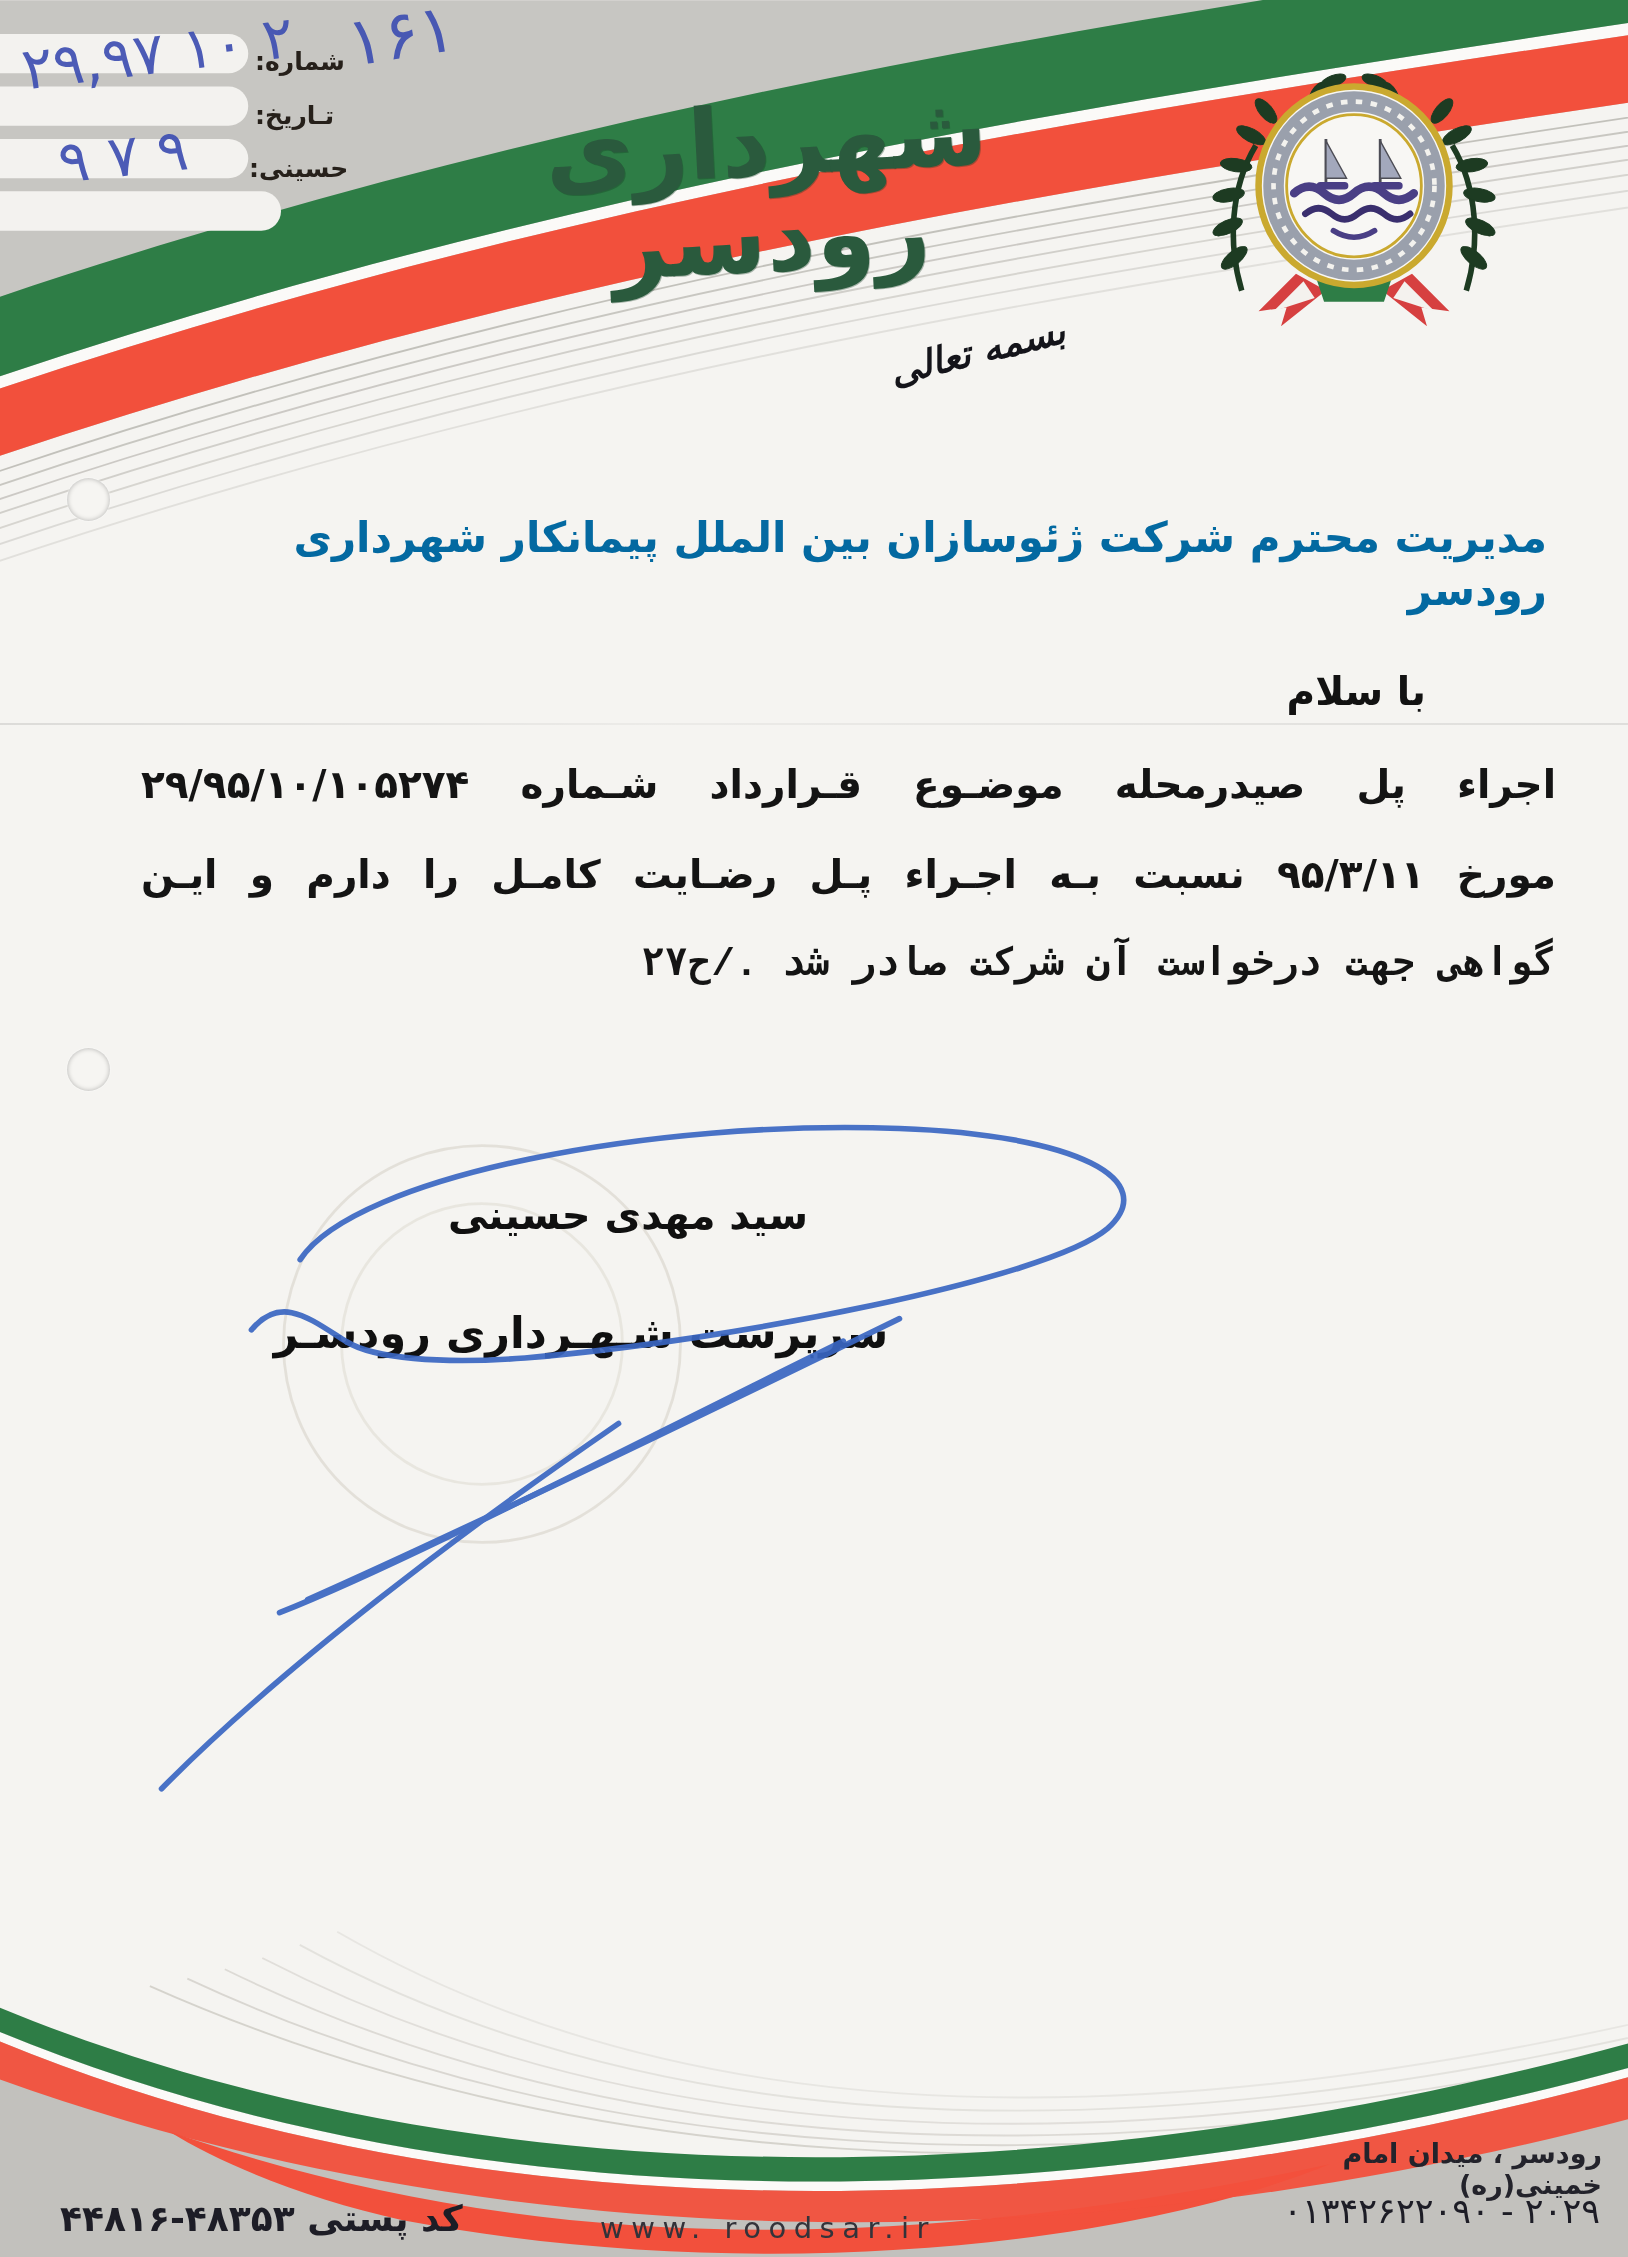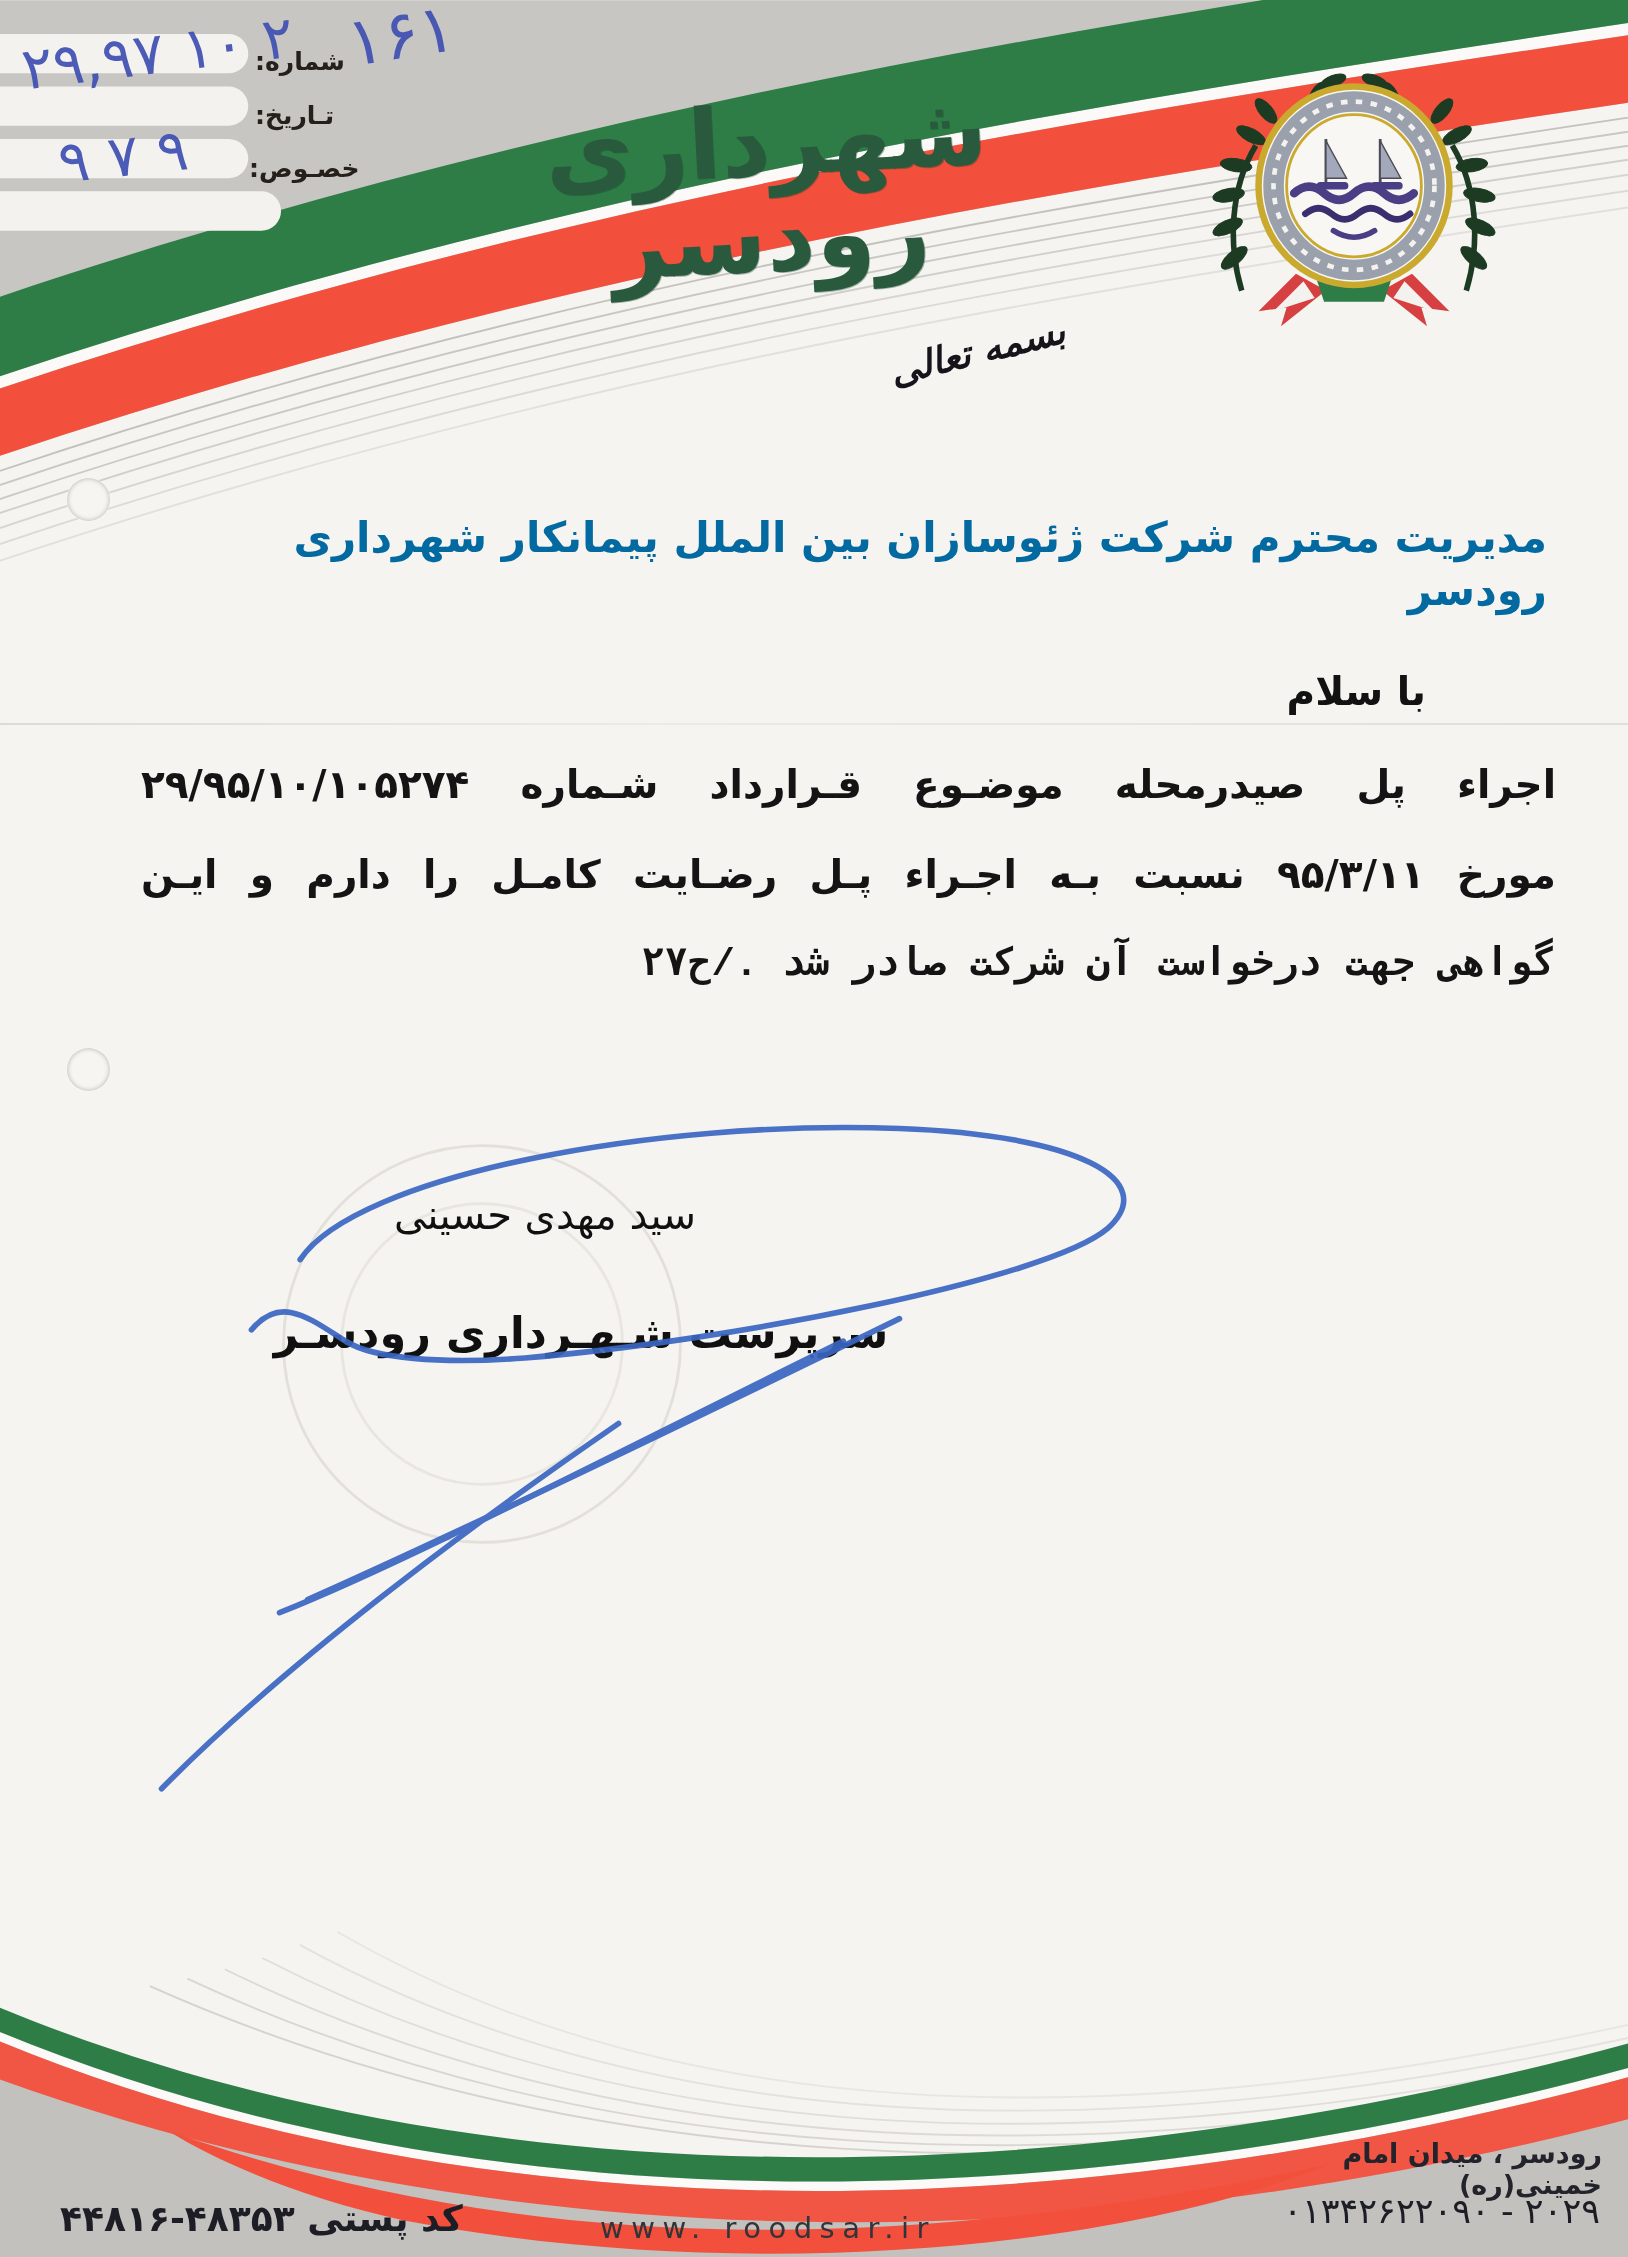--- a/index.html
+++ b/index.html
@@ -22,21 +22,21 @@
   .bism{
     color:#14141a;font-weight:700;font-size:37px;direction:rtl;
     transform:rotate(-14deg);font-style:italic;
   }
   
   .recipient{font-size:42px;font-weight:700;color:#0369a1;direction:rtl;text-align:right;line-height:1.25;}
   .salutation{font-size:39px;font-weight:700;color:#121212;direction:rtl;margin-left:48px;}
   .body-lines{direction:rtl;font-size:39px;font-weight:700;color:#141414;line-height:90px;}
   .body-lines .just{text-align:justify;text-align-last:justify;}
   .body-lines .last{text-align:right;font-family:Liberation Mono, monospace;}
-  .sig-name{font-size:40px;font-weight:400;color:#101010;direction:rtl;text-align:left;}
+  .sig-name{font-size:40px;font-weight:700;color:#101010;direction:rtl;text-align:center;}
   .sig-role{font-size:43px;font-weight:700;color:#101010;direction:rtl;text-align:center;letter-spacing:0.9px;}
   
   .f-address{font-size:27px;font-weight:700;color:#23232b;direction:rtl;text-align:right;}
   .f-phone{font-size:35px;font-weight:400;color:#1d1d26;direction:ltr;letter-spacing:1.9px;}
   .f-web{font-size:29px;color:#33333a;letter-spacing:7.5px;direction:ltr;}
   .f-postal{font-size:36px;font-weight:700;color:#1d1d26;direction:rtl;}
   .hole{
     position:absolute;width:43px;height:43px;border-radius:50%;
     background:#f6f5f2;box-shadow:inset 0 0 5.6px rgba(0,0,0,.28), 0 0 1.9px rgba(255,255,255,.9);
   }
@@ -73,21 +73,21 @@
     <g fill="#f3f2ef">
       <rect x="-30" y="36" width="295" height="42" rx="21"></rect>
       <rect x="-30" y="92" width="295" height="42" rx="21"></rect>
       <rect x="-30" y="148" width="295" height="42" rx="21"></rect>
       <rect x="-30" y="204" width="330" height="42" rx="21"></rect>
     </g>
   </svg>
 
   <div class="abs field-label" style="left:255px;top:49px;">شماره:</div>
   <div class="abs field-label" style="left:255px;top:103px;">تـاریخ:</div>
-  <div class="abs field-label" style="left:249px;top:156px;">خصـوص:</div>
+  <div class="abs field-label" style="left:249px;top:156px;">حسینی:</div>
 
   <div class="abs handwrite" style="left:347px;top:1.9px;transform:rotate(-9deg);font-size:67px;">۱۶۱</div>
   <div class="abs handwrite" style="left:20.6px;top:24px;transform:rotate(-7deg);">۲۹,۹۷ ۱۰ ۲</div>
   <div class="abs handwrite" style="left:58px;top:127px;transform:rotate(-6deg);letter-spacing:24px;">۹ ۷ ۹</div>
 
   <div class="abs title" style="left:422px;top:94px;width:693px;">شهرداری رودسر</div>
 
   <div class="abs bism" style="left:888px;top:330px;">بسمه تعالی</div>
 
   <svg class="abs" style="left:1176px;top:66px;" width="356" height="262" viewBox="0 0 380 280">

